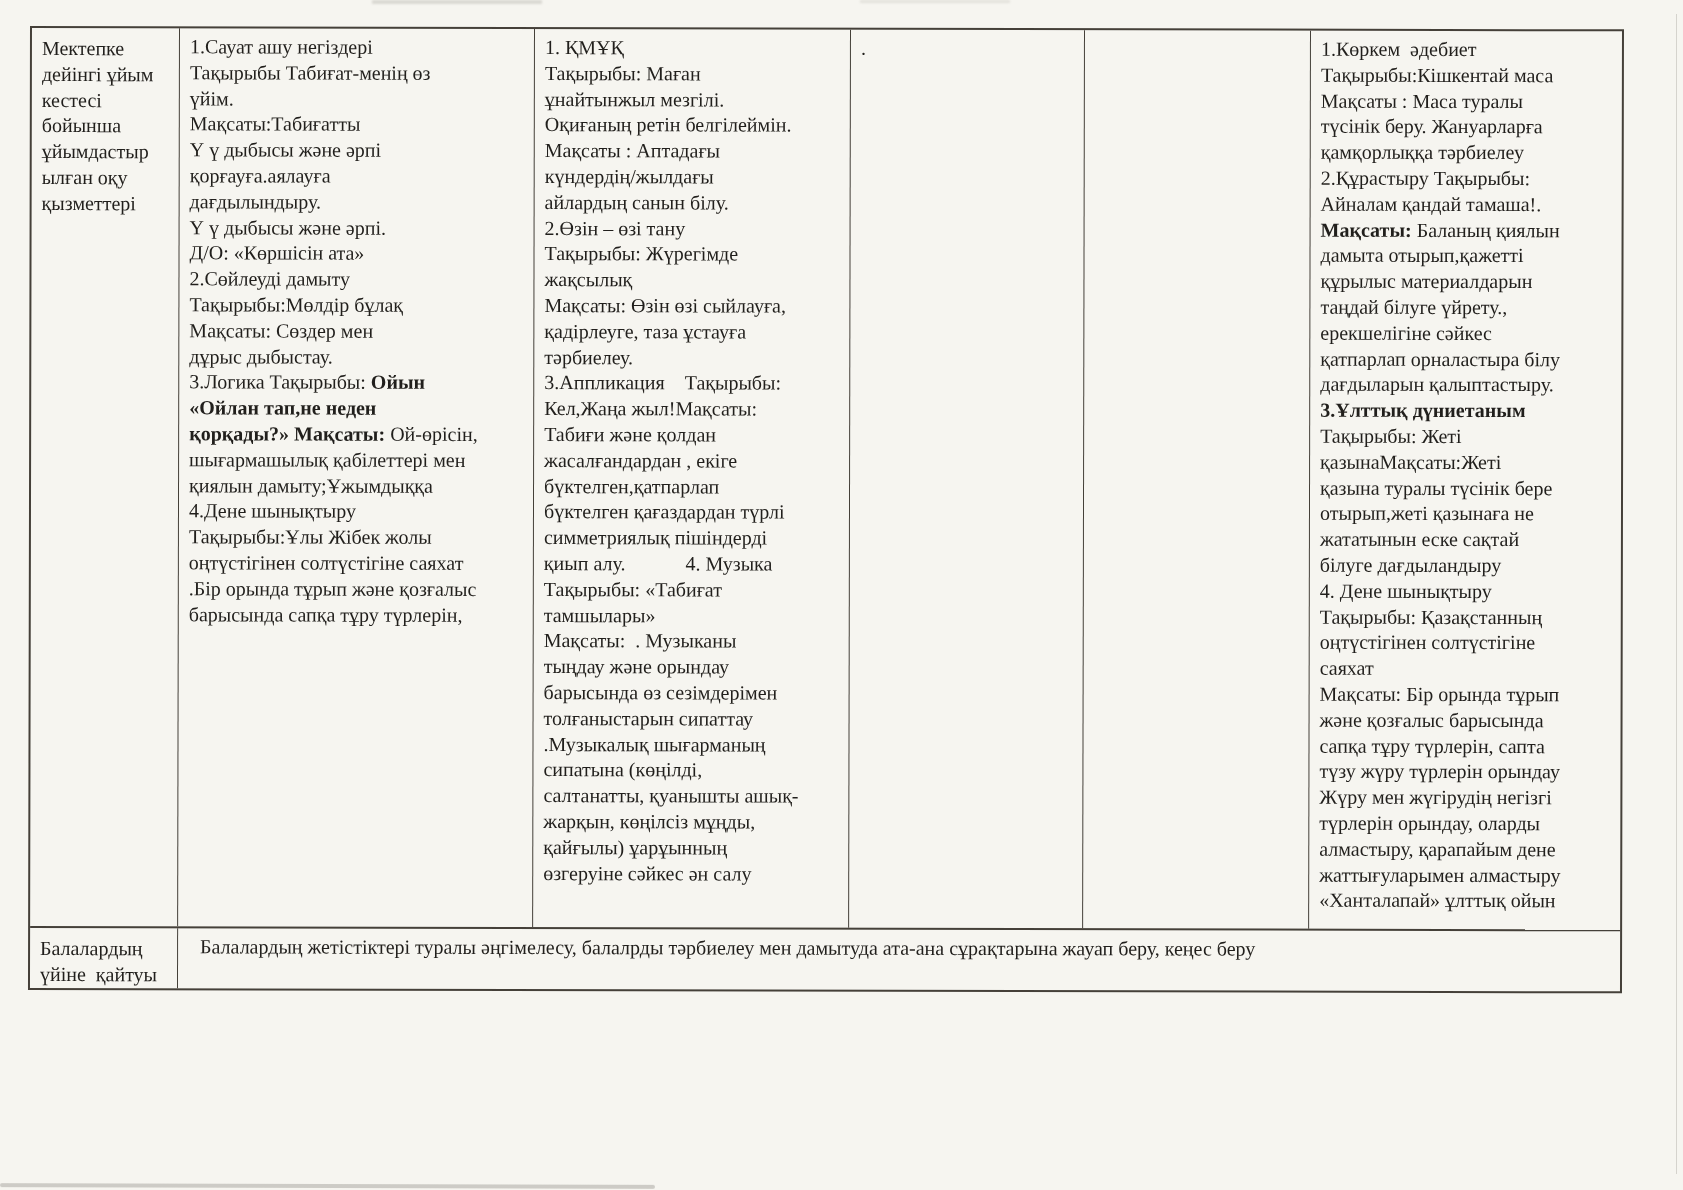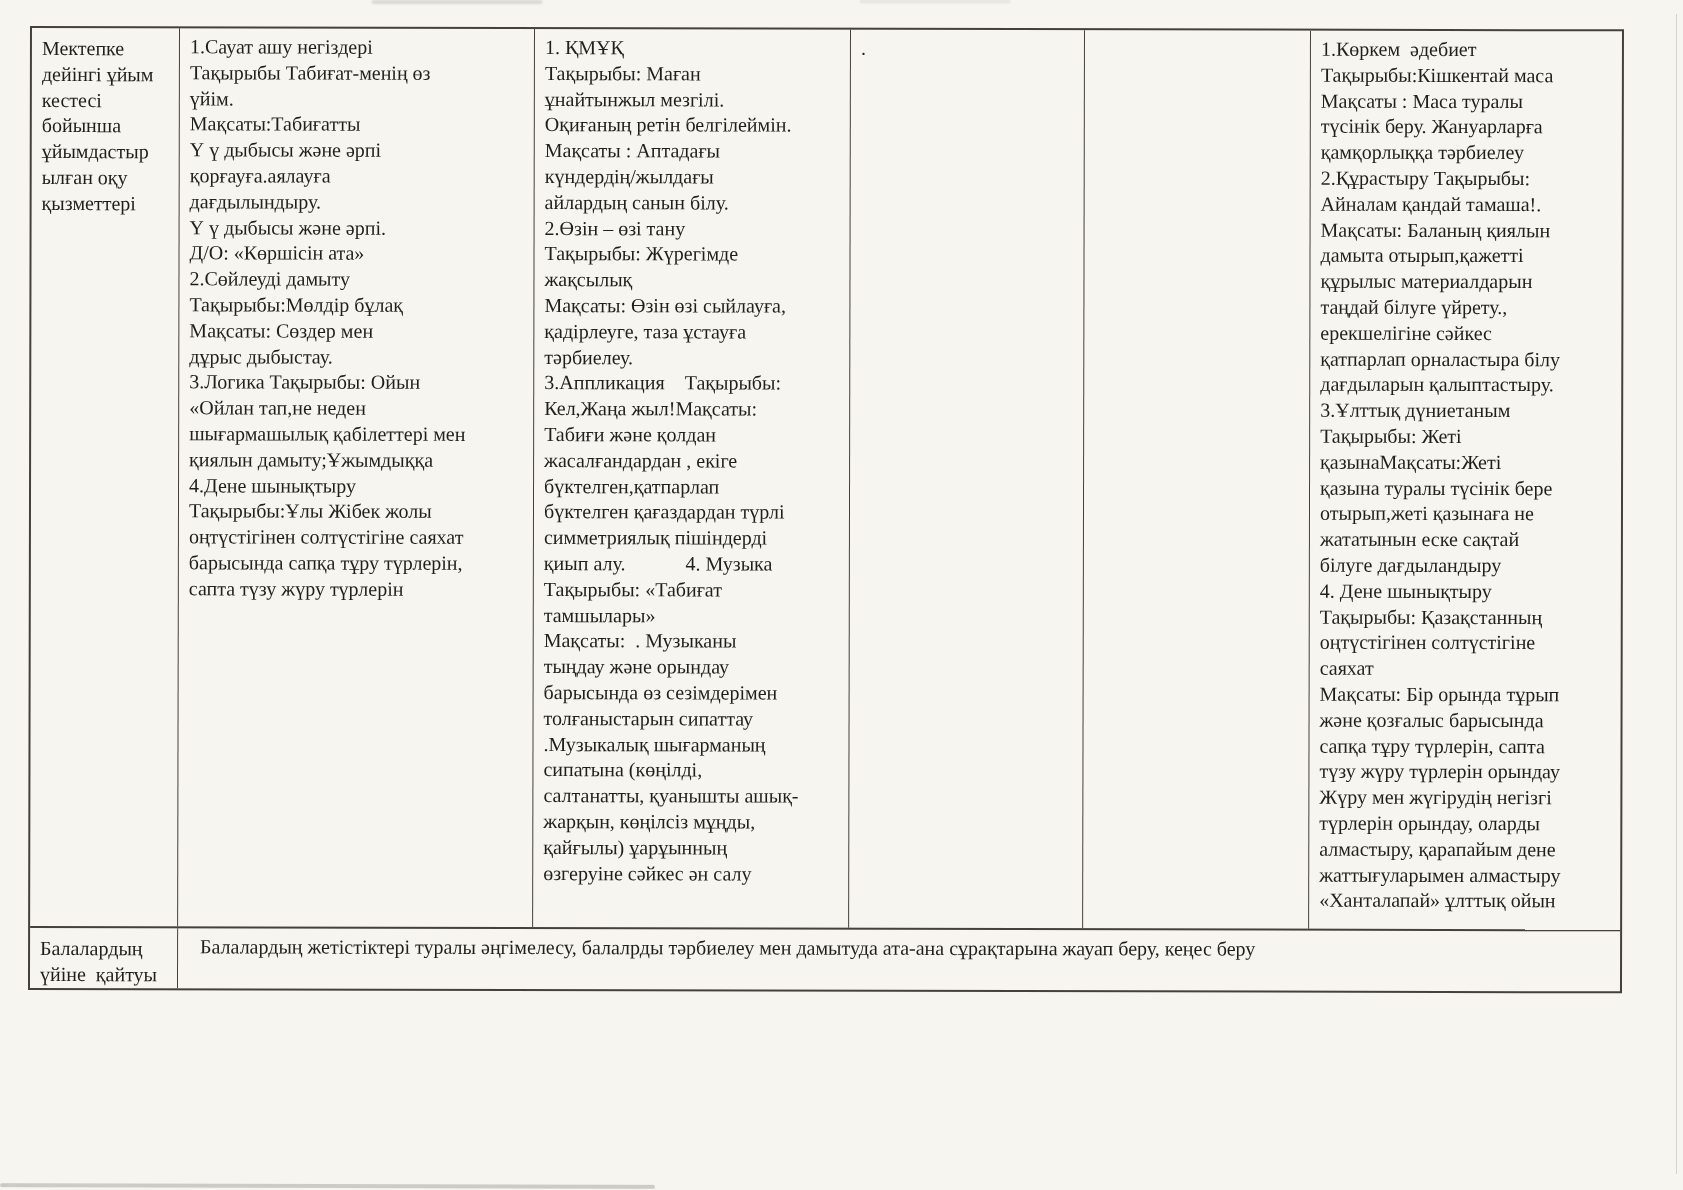--- a/index.html
+++ b/index.html
@@ -35,21 +35,21 @@
   }
   .row .cell:first-child{border-left:none;}
   .c1{width:147px;}
   .c2{width:355px;}
   .c3{width:316px;}
   .c4{width:234px;}
   .c5{width:226px;}
   .c6{width:312px;}
   .label-cell{padding-top:8px;}
   .ln{white-space:pre-wrap;}
-  .ln .b{font-weight:normal;}
+  .ln .b{font-weight:bold;}
   .note-cell{flex:1 1 auto;padding:6px 16px 0 22px;}
   
   .smudge{position:absolute;pointer-events:none;}
   .smudge-bottom{
     left:0;bottom:2px;width:655px;height:4px;
     background:var(--smudge);opacity:.65;
     transform:rotate(0.15deg);filter:blur(0.6px);
     border-radius:2px;
   }
   .smudge-top-1{
@@ -91,27 +91,28 @@
           <div class="ln"><span>қорғауға.аялауға</span></div>
           <div class="ln"><span>дағдылындыру.</span></div>
           <div class="ln"><span>Ү ү дыбысы және әрпі.</span></div>
           <div class="ln"><span>Д/О: «Көршісін ата»</span></div>
           <div class="ln"><span>2.Сөйлеуді дамыту</span></div>
           <div class="ln"><span>Тақырыбы:Мөлдір бұлақ</span></div>
           <div class="ln"><span>Мақсаты: Сөздер мен</span></div>
           <div class="ln"><span>дұрыс дыбыстау.</span></div>
           <div class="ln"><span>3.Логика Тақырыбы: </span><span class="b">Ойын</span></div>
           <div class="ln"><span class="b">«Ойлан тап,не неден</span></div>
+          <div class="ln"><span class="b">қорқады?»</span><span> </span><span class="b">Мақсаты:</span><span> Ой-өрісін,</span></div>
           <div class="ln"><span>шығармашылық қабілеттері мен</span></div>
           <div class="ln"><span>қиялын дамыту;Ұжымдыққа</span></div>
           <div class="ln"><span>4.Дене шынықтыру</span></div>
           <div class="ln"><span>Тақырыбы:Ұлы Жібек жолы</span></div>
           <div class="ln"><span>оңтүстігінен солтүстігіне саяхат</span></div>
+          <div class="ln"><span>.Бір орында тұрып және қозғалыс</span></div>
           <div class="ln"><span>барысында сапқа тұру түрлерін,</span></div>
-          <div class="ln"><span>сапта түзу жүру түрлерін</span></div>
         </div>
       <div class="cell c3">
           <div class="ln"><span>1. ҚМҰҚ</span></div>
           <div class="ln"><span>Тақырыбы: Маған</span></div>
           <div class="ln"><span>ұнайтынжыл мезгілі.</span></div>
           <div class="ln"><span>Оқиғаның ретін белгілеймін.</span></div>
           <div class="ln"><span>Мақсаты : Аптадағы</span></div>
           <div class="ln"><span>күндердің/жылдағы</span></div>
           <div class="ln"><span>айлардың санын білу.</span></div>
           <div class="ln"><span>2.Өзін – өзі тану</span></div>

